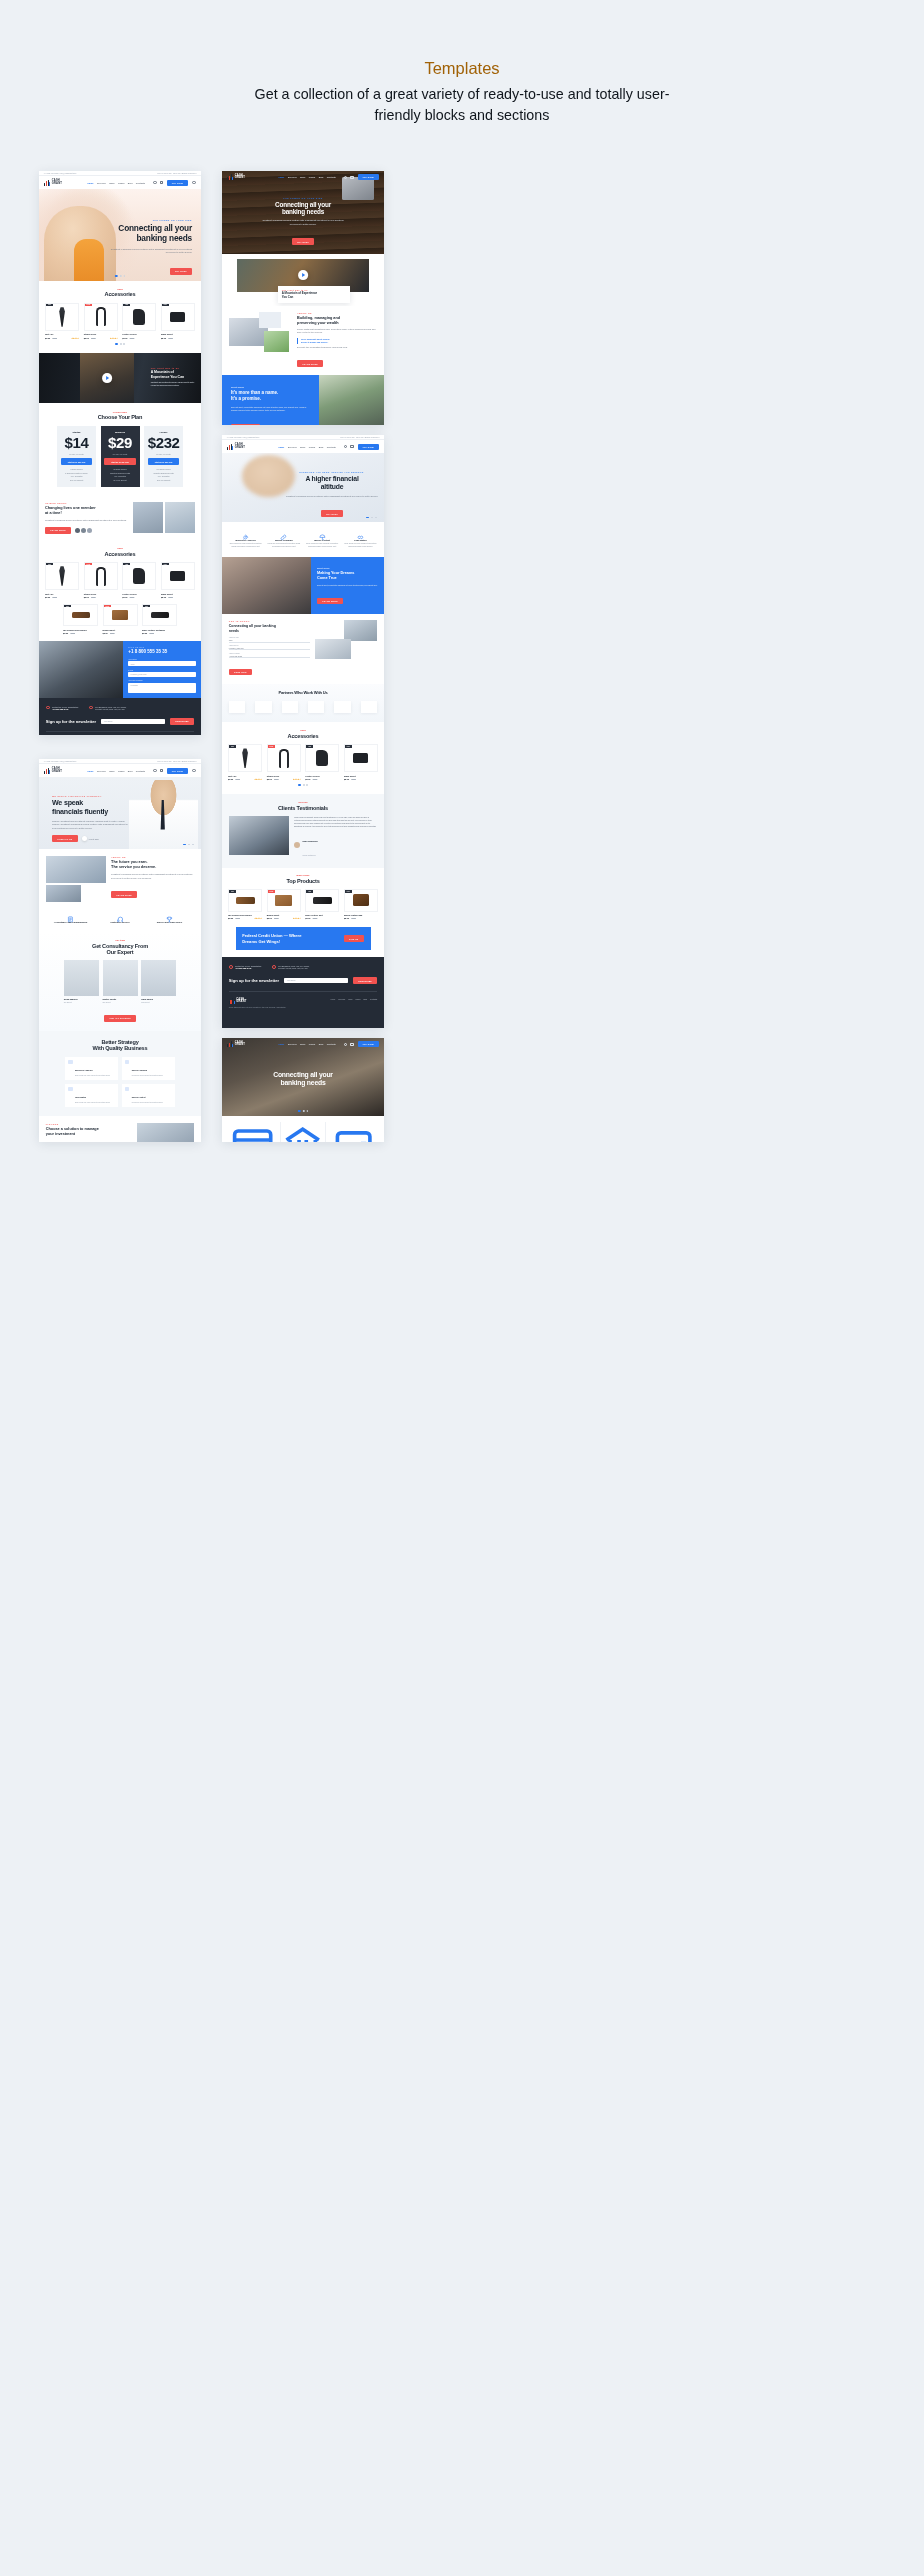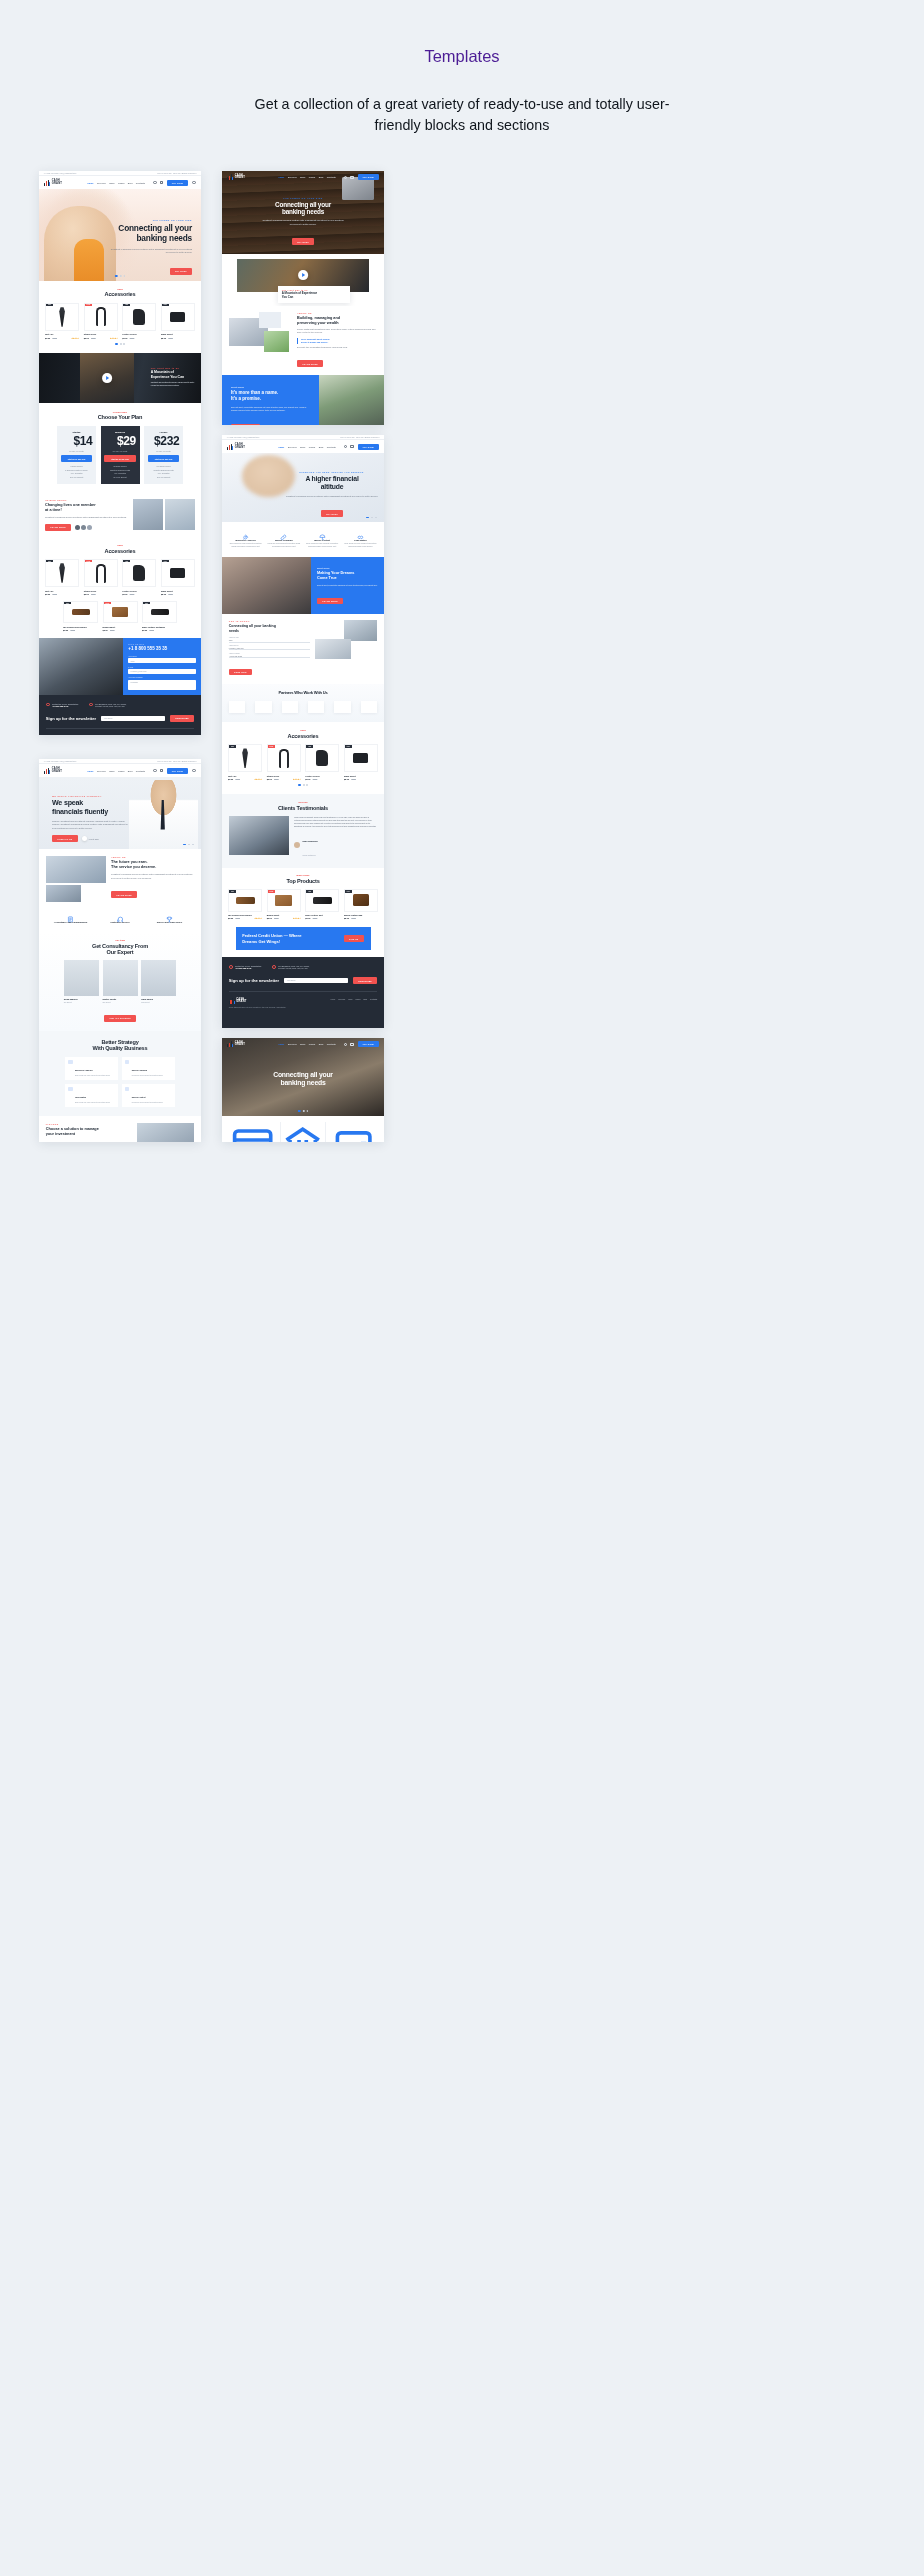--- a/index.html
+++ b/index.html
@@ -10,25 +10,25 @@
     color:#16202c;
     overflow:hidden;
     position:relative;
   }
   
   .page-header { text-align:center; padding-top:47px; }
   .page-title {
     font-size:28.5px; font-weight:700; letter-spacing:-0.4px; color:#10161d;
   }
   .page-subtitle {
-    font-size:16.5px; color:#4c1d95; font-weight:400;
+    font-size:16.5px; color:#a16207; margin-top:12px; font-weight:400;
   }
   .page-desc {
     font-size:14.3px; line-height:1.45; color:#10161d;
-    margin:28px auto 0; max-width:450px; font-weight:400;
+    margin:6px auto 0; max-width:450px; font-weight:400;
   }
 
   
   .grid {
     position:absolute; left:0; top:0; width:924px; height:2576px;
   }
   .card {
     position:absolute;
     background:#fff;
     box-shadow:0 1.5px 10.5px rgba(20,35,60,.10);
@@ -115,21 +115,21 @@
   .prod .prow { display:flex; align-items:center; gap:2.3px; margin-top:1.1px; }
   .prod .price { font-size:2.1px; font-weight:700; color:#1b2430; }
   .prod .old { font-size:1.8px; color:#a9b2bd; text-decoration:line-through; }
   .stars { margin-left:auto; font-size:2px; color:#f5a623; letter-spacing:-0.2px; }
 
   
   .plans { display:flex; gap:4.5px; justify-content:center; }
   .plan { width:39px; padding:4.5px 3.8px; text-align:center; background:#eef2f6; }
   .plan.dark { background:#2a313c; color:#fff; }
   .plan .pl-name { font-size:2.3px; font-weight:700; }
-  .plan .pl-price { font-size:12px; font-weight:700; margin-top:1.5px; letter-spacing:-0.4px;text-align:right; }
+  .plan .pl-price { font-size:15px; font-weight:700; margin-top:1.5px; letter-spacing:-0.4px; }
   .plan .pl-per { font-size:1.7px; color:#8b95a2; margin-top:1.5px; }
   .plan.dark .pl-per { color:#a9b2bd; }
   .plan .pl-btn { margin-top:3.8px; font-size:1.8px; font-weight:700; padding:2.3px 0; border-radius:1.1px; background:#2878f0; color:#fff; }
   .plan.dark .pl-btn { background:#f2524f; }
   .plan .pl-feat { font-size:1.7px; line-height:2.1; color:#7d8794; margin-top:3px; }
   .plan.dark .pl-feat { color:#b9c1cb; }
 
   
   .field { background:#fff; height:5.3px; border-radius:0.8px; }
   .field.lg { height:10.5px; }

